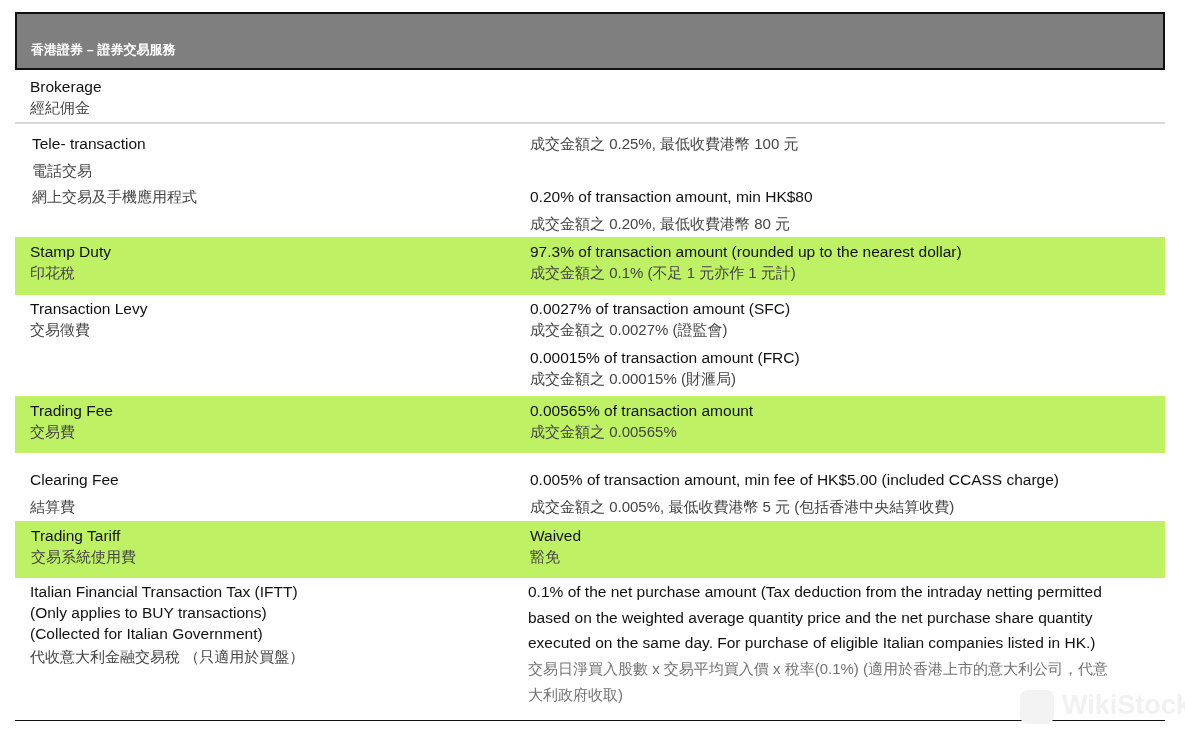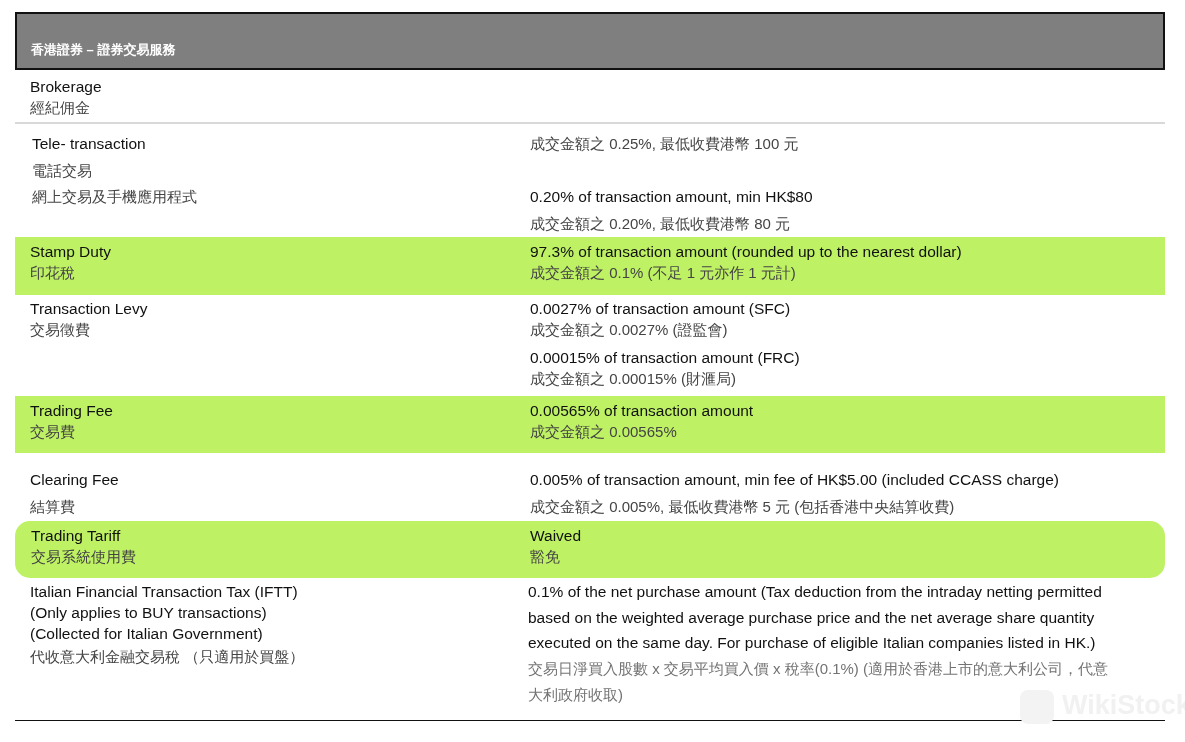--- a/index.html
+++ b/index.html
@@ -116,41 +116,41 @@
     <div class="cell-l" style="top:1px;">
       <div class="en" style="line-height:27px;">Clearing Fee</div>
       <div class="zh" style="line-height:27px;">結算費</div>
     </div>
     <div class="cell-r" style="top:1px;">
       <div class="en" style="line-height:27px;">0.005% of transaction amount, min fee of HK$5.00 (included CCASS charge)</div>
       <div class="zh" style="line-height:27px;">成交金額之 0.005%, 最低收費港幣 5 元 (包括香港中央結算收費)</div>
     </div>
   </div>
 
-  <div class="row gray" style="top:509px;height:57px;border-radius:15px;">
+  <div class="row gray" style="top:509px;height:57px;">
     <div class="cell-l" style="left:16px;top:4px;">
       <div class="en">Trading Tariff</div>
       <div class="zh">交易系統使用費</div>
     </div>
     <div class="cell-r" style="top:4px;">
       <div class="en">Waived</div>
       <div class="zh">豁免</div>
     </div>
   </div>
 
   <div class="row" style="top:566px;height:142px;">
     <div class="cell-l" style="top:3px;">
       <div class="en">Italian Financial Transaction Tax (IFTT)</div>
       <div class="en">(Only applies to BUY transactions)</div>
       <div class="en">(Collected for Italian Government)</div>
       <div class="zh" style="line-height:26px;">代收意大利金融交易稅 （只適用於買盤）</div>
     </div>
     <div class="cell-r" style="left:513px;top:1px;">
       <div class="para">0.1% of the net purchase amount (Tax deduction from the intraday netting permitted</div>
-      <div class="para">based on the weighted average purchase price and the net average share quantity</div>
+      <div class="para">based on the weighted average quantity price and the net purchase share quantity</div>
       <div class="para">executed on the same day. For purchase of eligible Italian companies listed in HK.)</div>
       <div class="para-zh">交易日淨買入股數 x 交易平均買入價 x 稅率(0.1%) (適用於香港上市的意大利公司，代意</div>
       <div class="para-zh">大利政府收取)</div>
     </div>
   </div>
 
   <div class="line" style="top:708px;height:1px;background:#111;"></div>
 </div>
 
 <div class="watermark">

